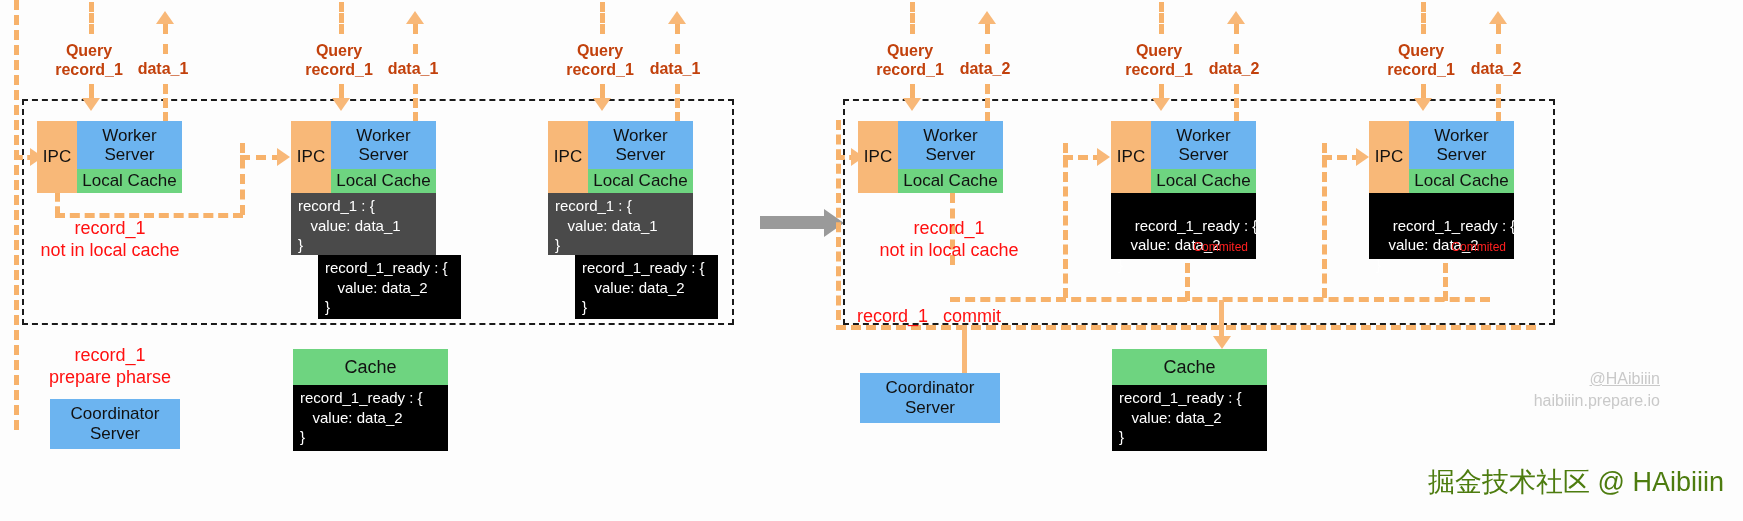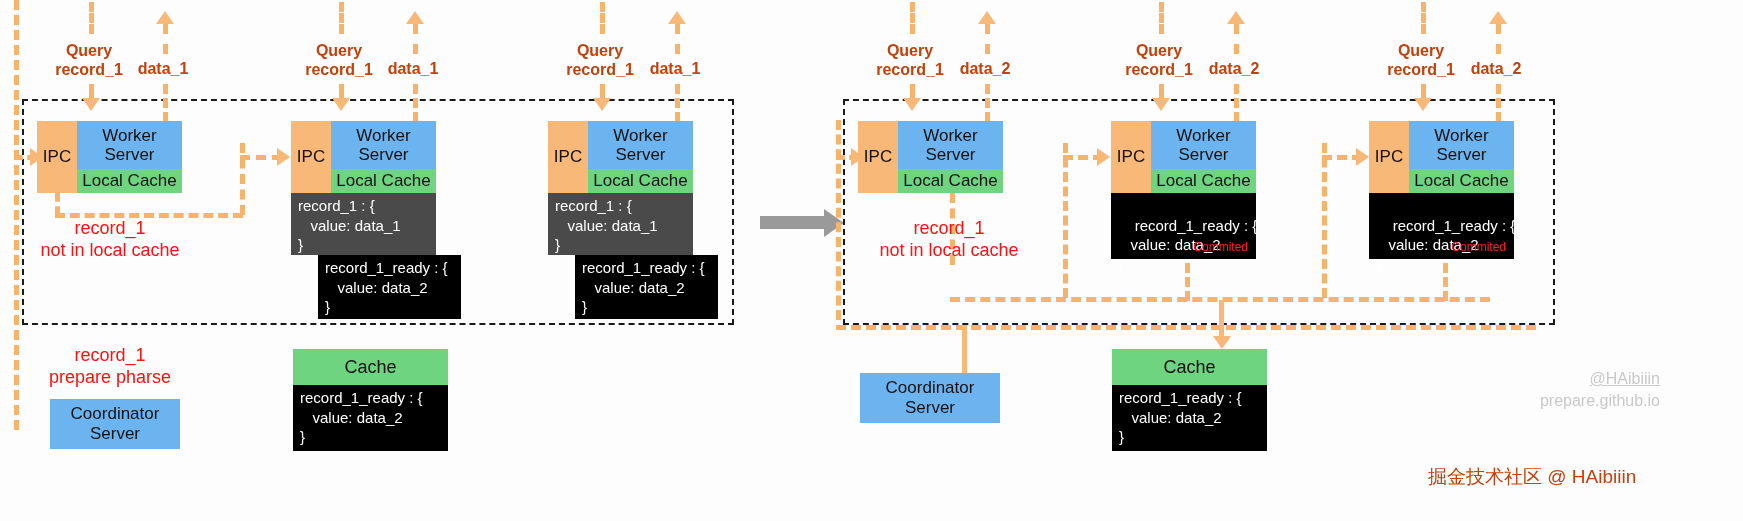--- a/index.html
+++ b/index.html
@@ -174,22 +174,22 @@
   
   .wm{
     position:absolute;
     color:#c9c9c9;
     font-size:16px;
     text-align:right;
     white-space:pre;
   }
   .wm-cn{
     position:absolute;
-    color:#c2410c;
-    font-size:19px;
+    color:#4d7c0f;
+    font-size:27px;
     white-space:pre;
   }
 </style>
 </head>
 <body>
 
 <div id="stage">
 
   <div class="panel-frame" style="left:22px;top:99px;width:712px;height:226px;"></div>
 
@@ -337,20 +337,21 @@
   <div class="redtxt" style="left:866px;top:218px;width:166px;">record_1
 not in local cache</div>
 
   <div class="odash-h" style="left:950px;top:297px;width:540px;"></div>
   <div class="odash-v" style="left:1185px;top:193px;height:108px;"></div>
   <div class="odash-v" style="left:1443px;top:193px;height:108px;"></div>
   <div class="odash-h" style="left:836px;top:325px;width:700px;"></div>
 
   <div class="osolid-v" style="left:962px;top:325px;height:62px;"></div>
   <div class="arr-down" style="left:956px;top:383px;"></div>
+  <div class="redtxt" style="left:857px;top:306px;width:190px;text-align:left;">record_1   commit</div>
 
   <div class="osolid-v" style="left:1219px;top:300px;height:40px;"></div>
   <div class="arr-down" style="left:1213px;top:336px;"></div>
 
   <div class="ipc" style="left:1111px;top:121px;width:40px;height:72px;">IPC</div>
   <div class="worker" style="left:1151px;top:121px;width:105px;height:48px;">
     <span style="white-space:pre-line;">Worker
 Server</span>
   </div>
   <div class="localcache" style="left:1151px;top:169px;width:105px;height:24px;">Local Cache</div>
@@ -386,16 +387,16 @@
     <span style="white-space:pre-line;">Coordinator
 Server</span>
   </div>
 
   <div class="cache-header" style="left:1112px;top:349px;width:155px;height:36px;">Cache</div>
   <div class="rec black" style="left:1112px;top:385px;width:155px;height:66px;">record_1_ready : {
    value: data_2
 }</div>
 
   <div class="wm" style="left:1440px;top:370px;width:220px;text-decoration:underline;">@HAibiiin</div>
-  <div class="wm" style="left:1440px;top:392px;width:220px;">prepare.github.io</div>
+  <div class="wm" style="left:1440px;top:392px;width:220px;">haibiiin.prepare.io</div>
   <div class="wm-cn" style="left:1428px;top:464px;">掘金技术社区 @ HAibiiin</div>
 
 </div>
 
 </body></html>

